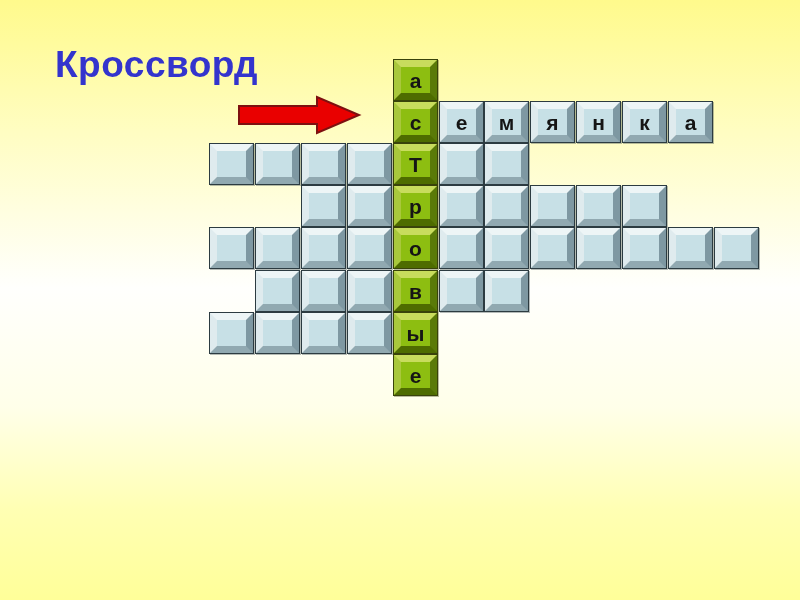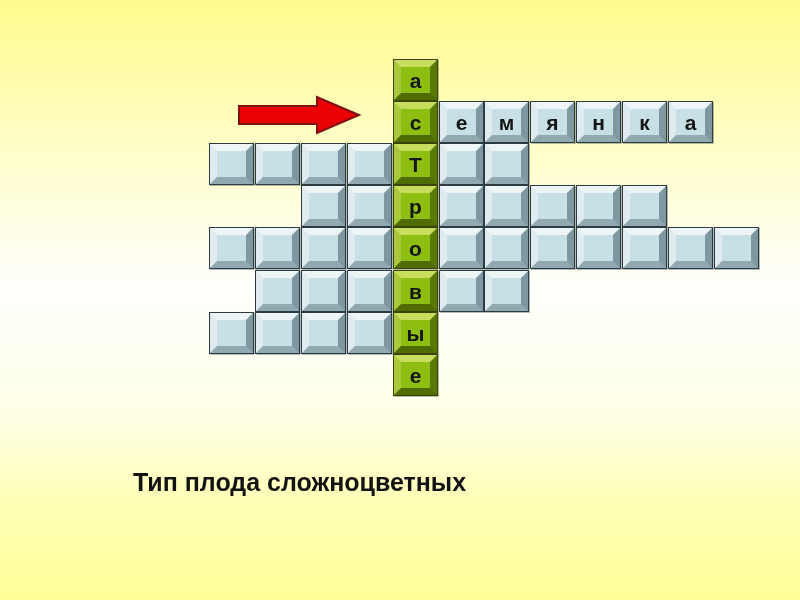--- a/index.html
+++ b/index.html
@@ -46,20 +46,21 @@
   .question{
     position:absolute;left:133px;top:468px;margin:0;
     font-size:25px;font-weight:bold;color:#131313;
   }
 </style>
 </head>
 <body>
 
 <div class="slide">
 
+  <h1 class="title">Кроссворд</h1>
 
   <svg class="arrow" viewBox="0 0 124 42" aria-hidden="true">
     <polygon points="1,12 79,12 79,3 121,21 79,39 79,30 1,30" fill="#e90000" stroke="#7d1010" stroke-width="2" stroke-linejoin="miter"></polygon>
   </svg>
 
   <div class="grid">
       <div class="cell green" style="left: 184px; top: 0px;">
         <span>а</span>
       </div>
       <div class="cell green" style="left: 184px; top: 42px;">
@@ -129,15 +130,14 @@
       <div class="cell blue" style="left: 92px; top: 253px;"></div>
       <div class="cell blue" style="left: 138px; top: 253px;"></div>
       <div class="cell green" style="left: 184px; top: 253px;">
         <span>ы</span>
       </div>
       <div class="cell green" style="left: 184px; top: 295px;">
         <span>е</span>
       </div>
     </div>
 
-  <p class="question">Тип плода сложноцветных</p>
 
 </div>
 
 </body></html>

